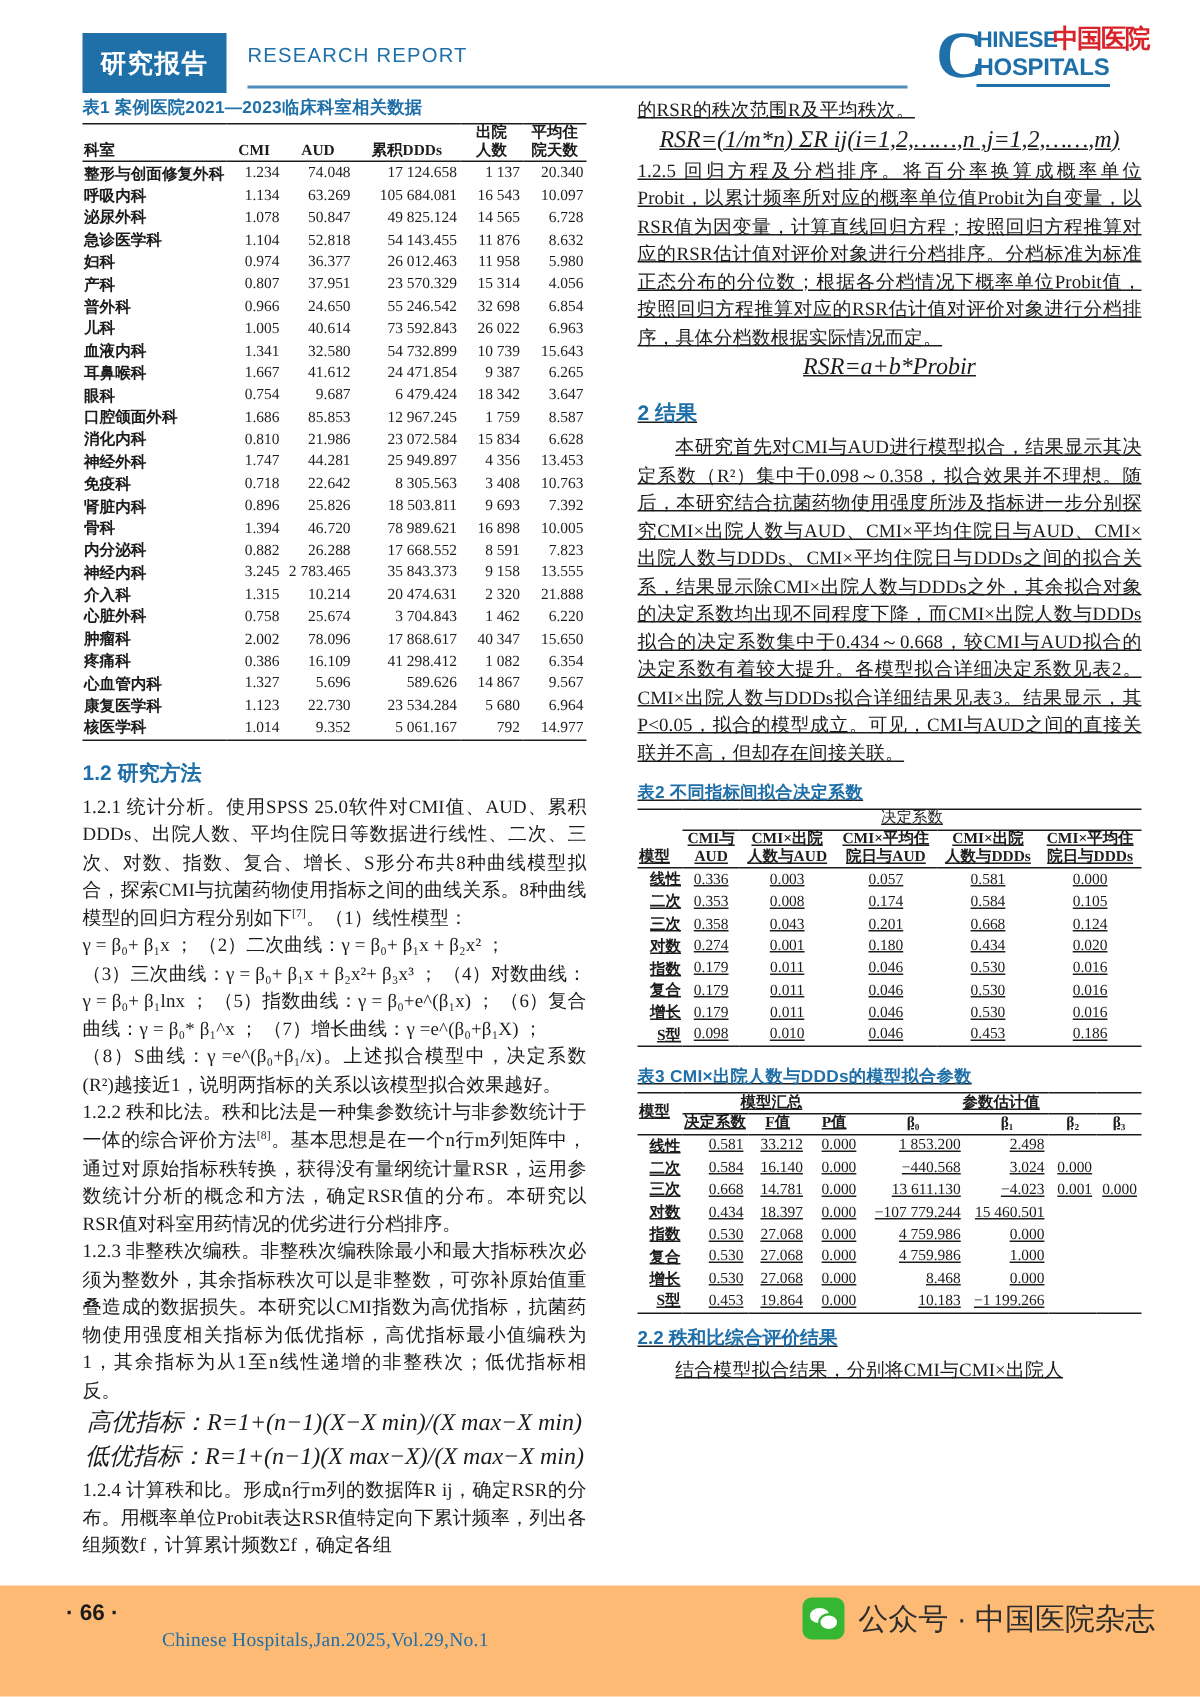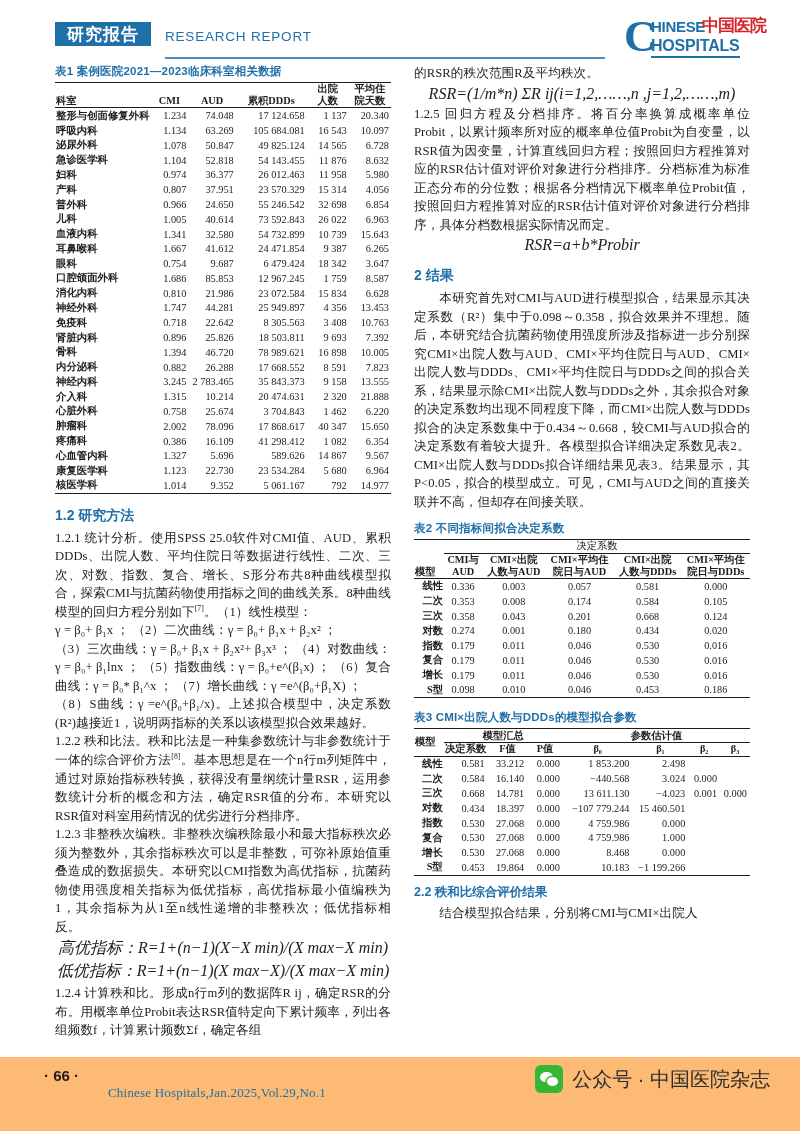--- a/index.html
+++ b/index.html
@@ -17,21 +17,21 @@
 
   
   .header {
     position: absolute;
     left: 0; top: 22px;
     width: 800px; height: 42px;
   }
   .header-tag {
     position: absolute;
     left: 55px; top: 0;
-    width: 96px; height: 24px;
+    width: 96px; height: 40px;
     background: #1f6fa8;
     color: #ffffff;
     font-family: "Liberation Sans", sans-serif;
     font-weight: bold;
     font-size: 17px;
     letter-spacing: 1px;
     display: flex; align-items: center; justify-content: center;
   }
   .header-en {
     position: absolute;
@@ -91,21 +91,21 @@
     padding-bottom: 1px;
   }
 
   
   .col {
     position: absolute;
     top: 64px;
     width: 336px;
   }
   .col-left  { left: 55px; }
-  .col-right { left: 414px; }
+  .col-right { left: 425px; text-decoration: underline; }
 
   
   .table-caption {
     color: #1f6fa8;
     font-family: "Liberation Sans", sans-serif;
     font-weight: bold;
     font-size: 11.5px;
     margin: 0 0 3px 0;
     letter-spacing: 0.2px;
   }

